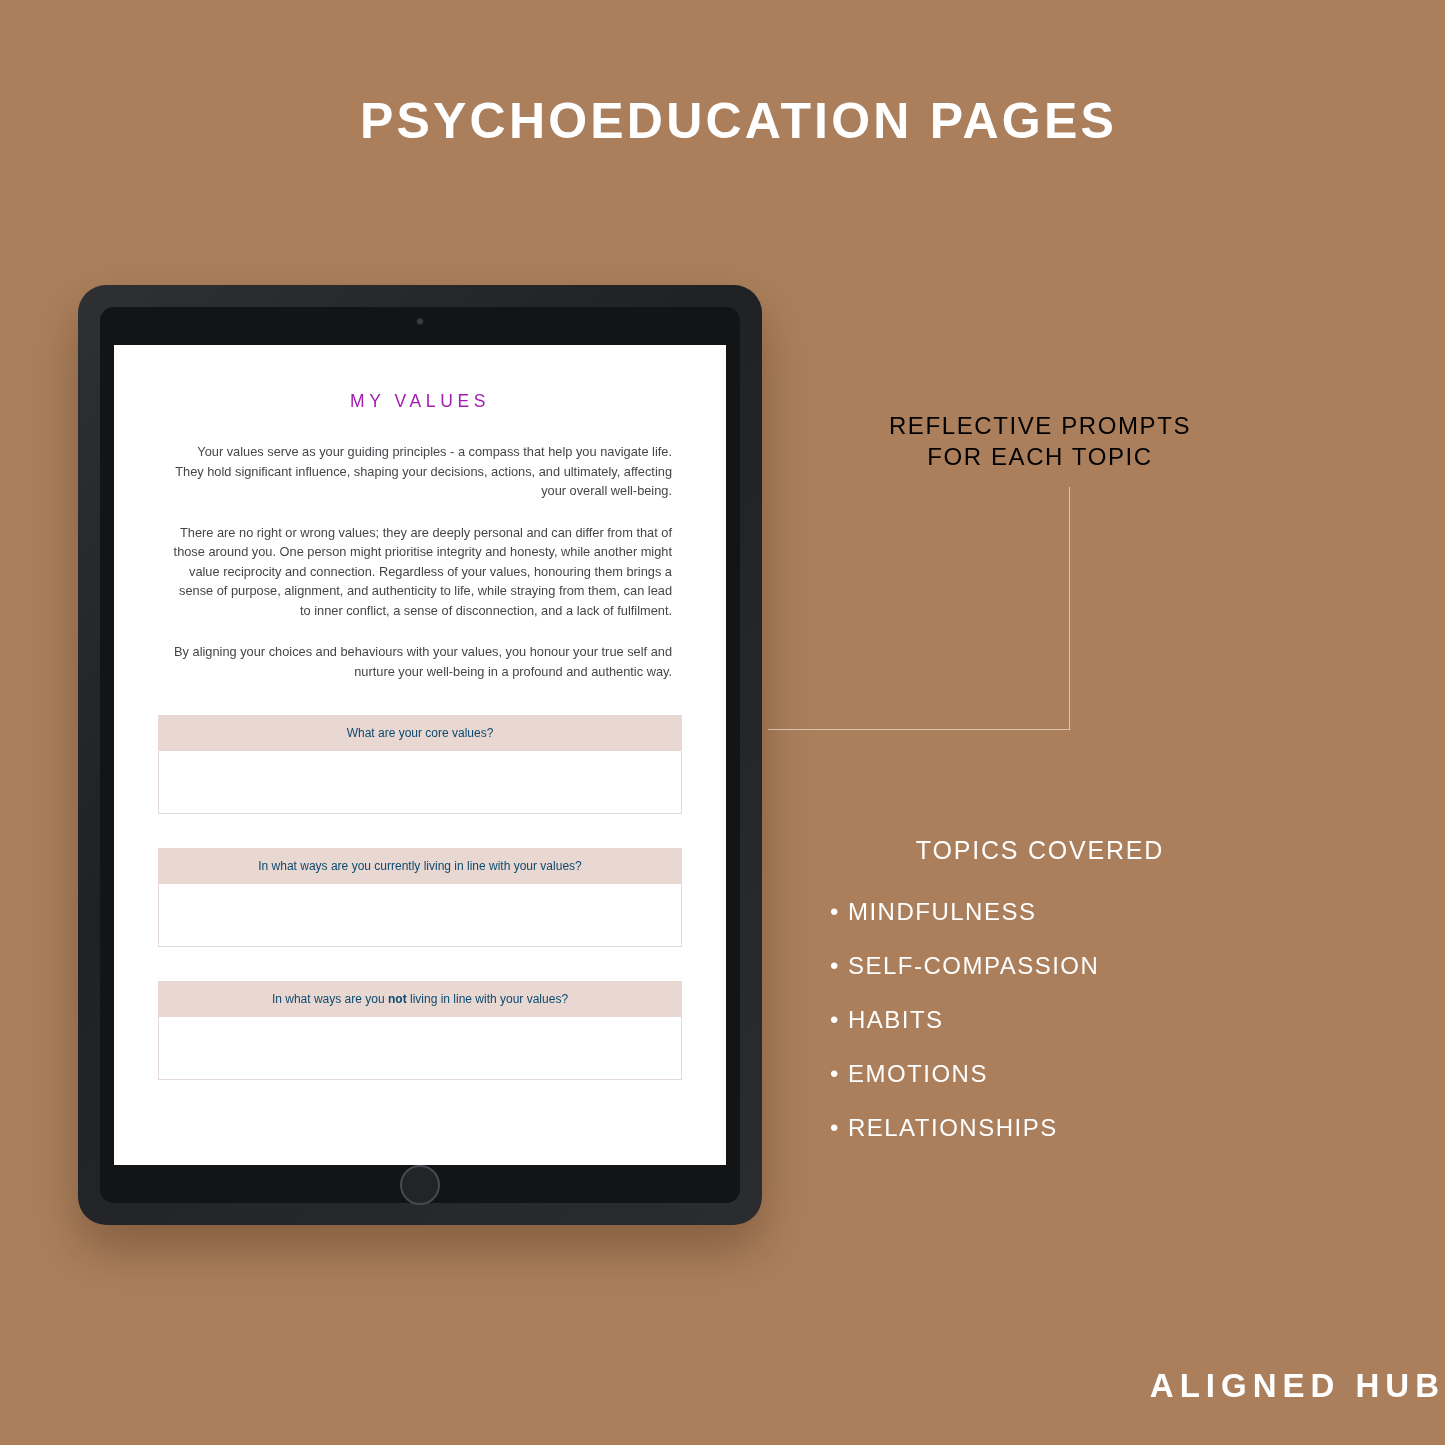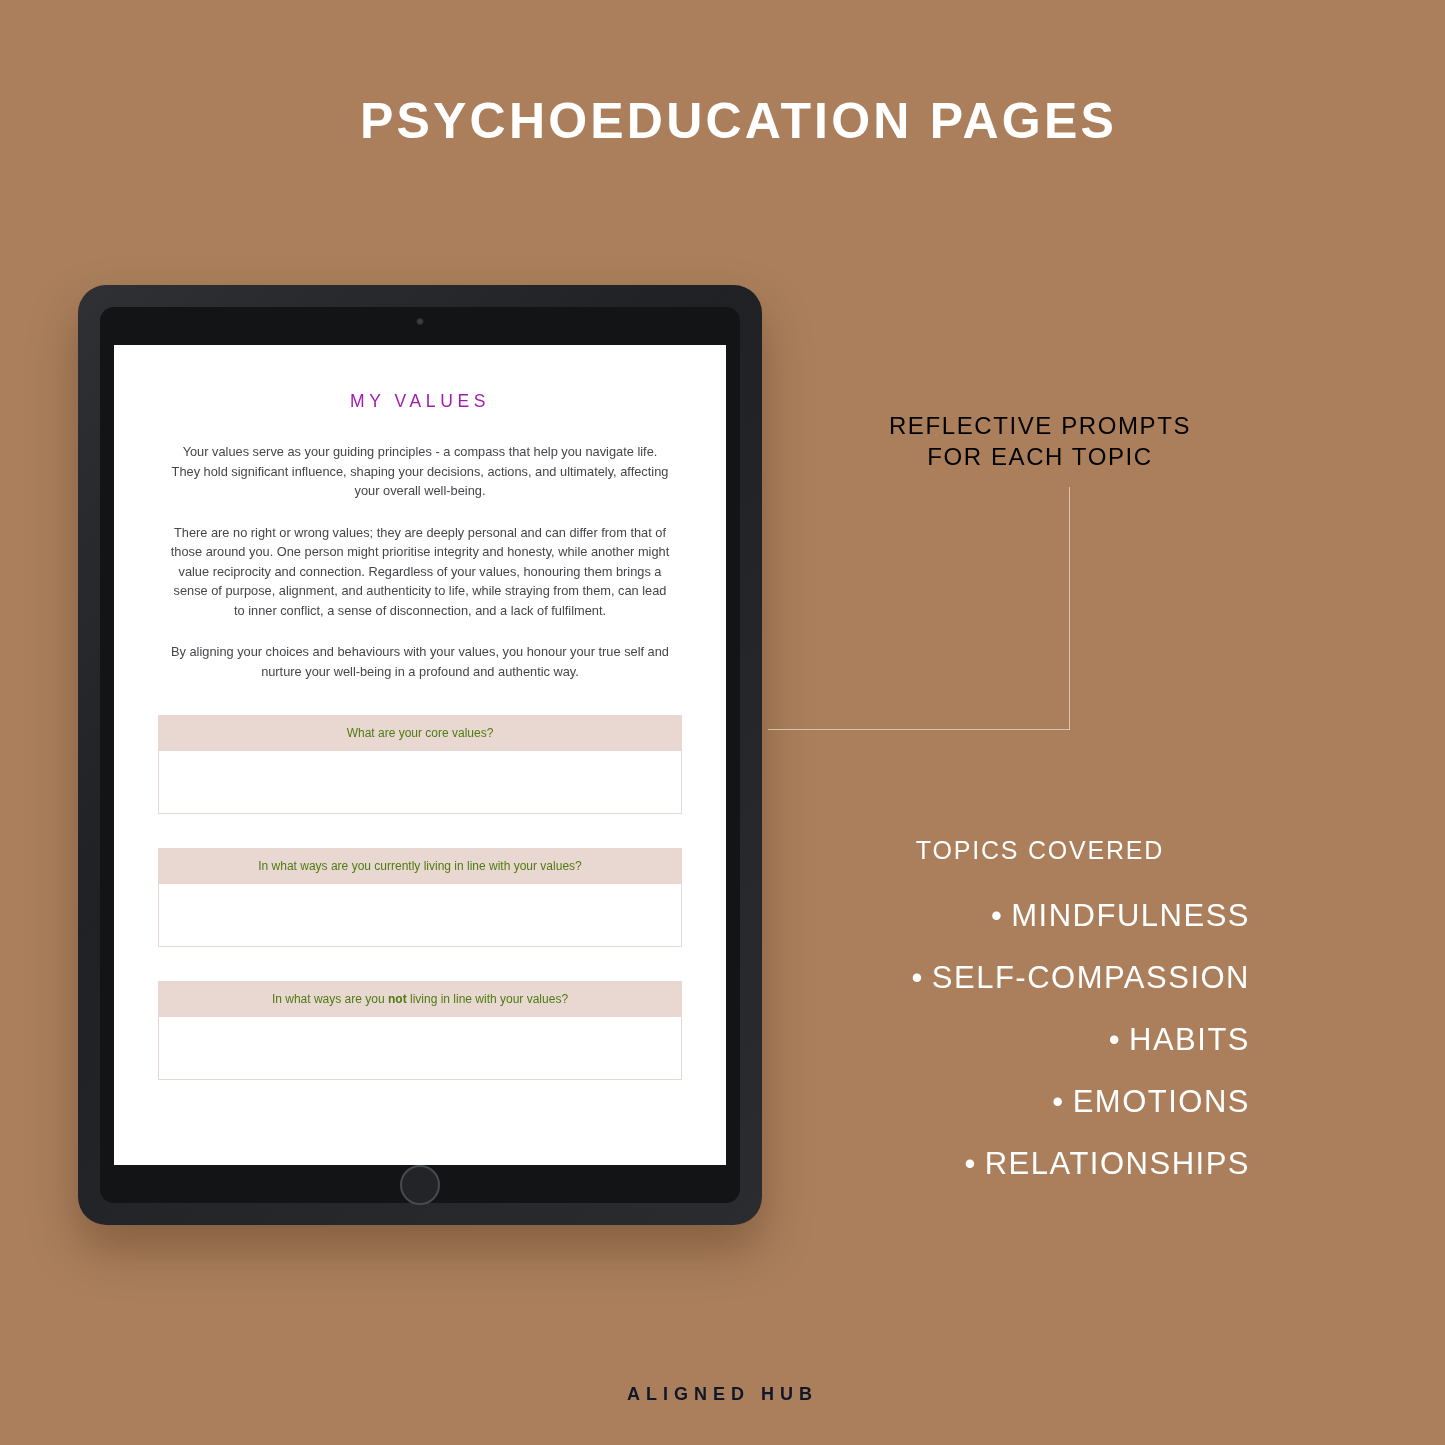--- a/index.html
+++ b/index.html
@@ -90,39 +90,39 @@
   }
   .doc-title {
     text-align: center;
     font-size: 17.5px;
     letter-spacing: 4.6px;
     color: #a21caf;
     font-weight: 400;
     margin: 0 0 30px 0;
   }
   .doc-para {
-    text-align: center;
+    text-align: right;
     font-size: 12.8px;
     line-height: 19.5px;
     color: #46464a;
     margin: 0 0 22px 0;
     padding: 0 10px;
   }
   .doc-para:last-of-type {
     margin-bottom: 0;
   }
 
   .prompt-block {
     margin-top: 34px;
   }
   .prompt-header {
     background: #e9d7d2;
     text-align: center;
     font-size: 12px;
-    color: #4d7c0f;
+    color: #0c4a6e;
     padding: 11px 8px;
     box-sizing: border-box;
   }
   .prompt-header b {
     font-weight: bold;
   }
   .prompt-answer {
     border: 1px solid #e4d9d5;
     border-top: none;
     height: 62px;
@@ -176,40 +176,40 @@
   .topics-list {
     position: absolute;
     top: 898px;
     left: 830px;
     width: 420px;
     margin: 0;
     padding: 0;
     list-style: none;
   }
   .topics-list li {
-    text-align: right;
-    color: #ffffff;
-    font-size: 31px;
+    text-align: left;
+    color: #ffffff;
+    font-size: 24px;
     letter-spacing: 1.5px;
     text-transform: uppercase;
     margin-bottom: 26px;
   }
   .topics-list li .bullet {
     margin-right: 8px;
   }
 
   
   .footer-brand {
     position: absolute;
     bottom: 40px;
     left: 0;
     width: 100%;
-    text-align: center;
-    color: #0f172a;
-    font-size: 18px;
+    text-align: right;
+    color: #ffffff;
+    font-size: 33px;
     font-weight: bold;
     letter-spacing: 6px;
     text-transform: uppercase;
   }
 </style>
 </head>
 <body>
 
 <div class="page-title">PSYCHOEDUCATION PAGES</div>
 

